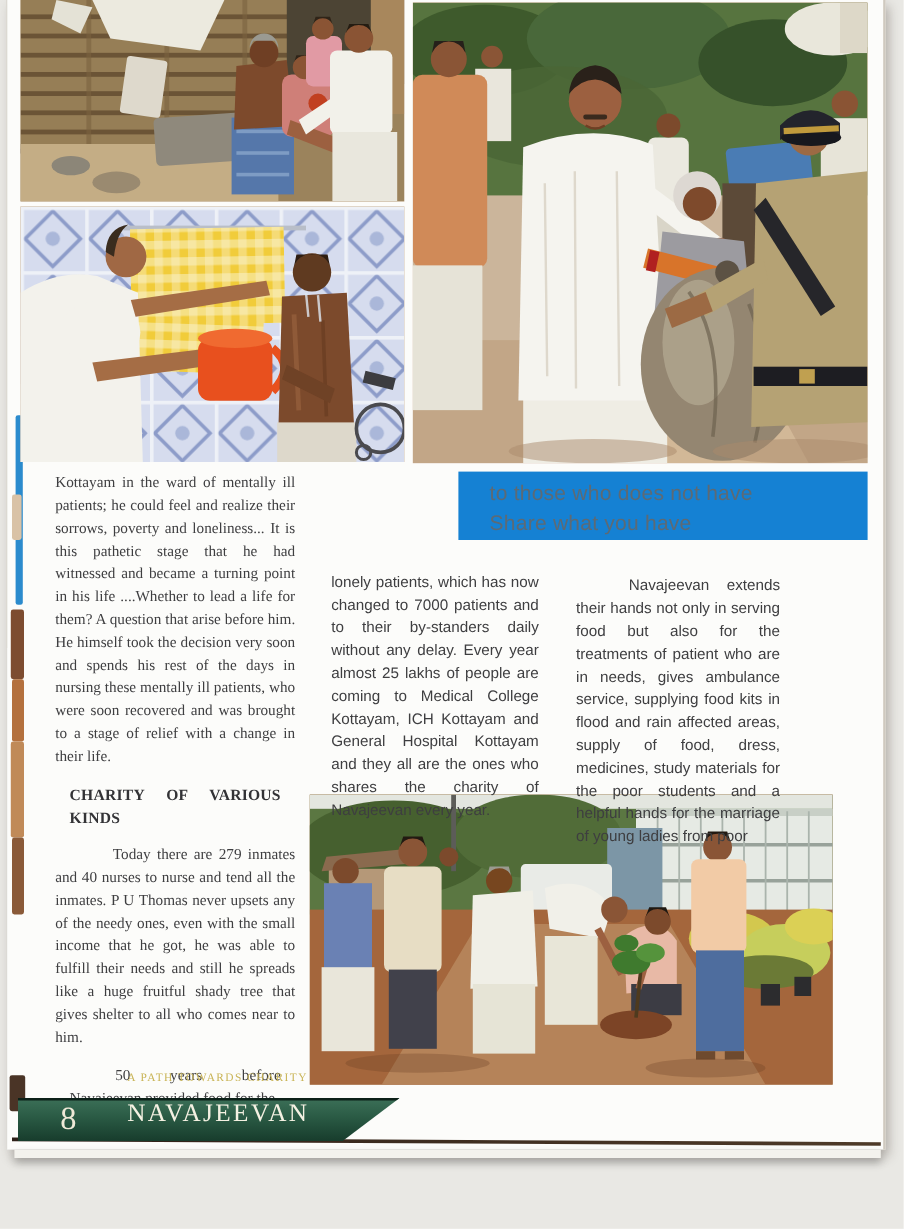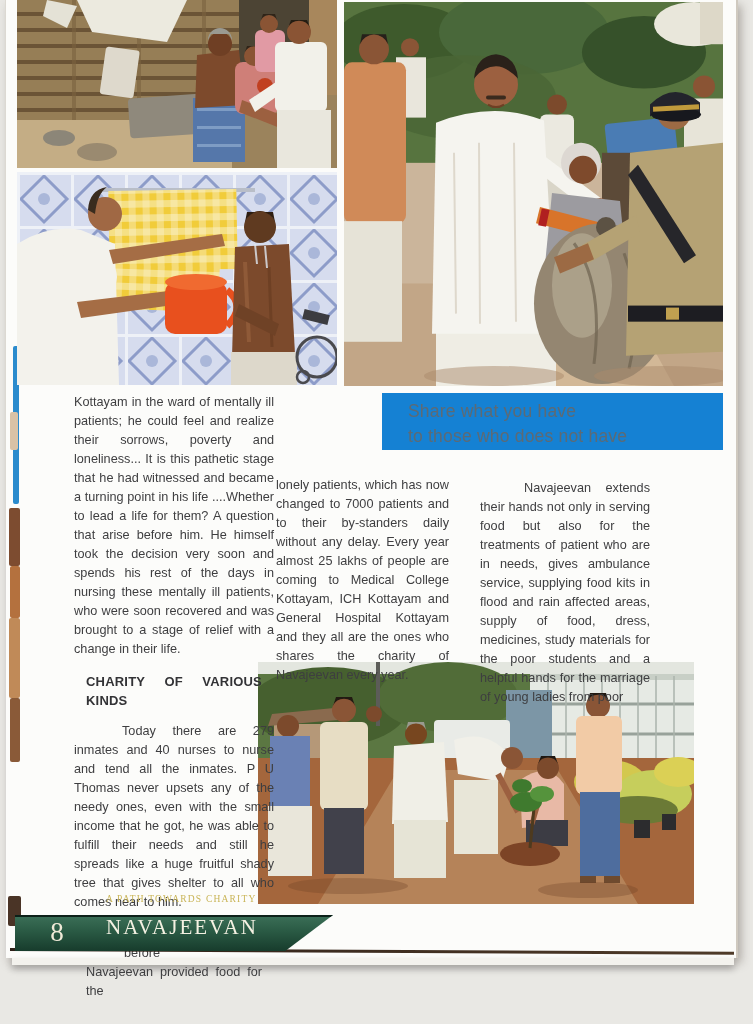--- a/index.html
+++ b/index.html
@@ -41,21 +41,21 @@
 
   .banner{
     position:absolute;left:382px;top:393px;width:341px;height:57px;
     background:var(--banner-blue,#1581d3);
     color:var(--banner-text,#5d6a74);
     font-size:17.5px;line-height:25px;letter-spacing:.2px;
     padding:6px 0 0 26px;box-sizing:border-box;
   }
 
   .col{position:absolute;color:var(--body-text,#3e3e40);font-size:12.7px;line-height:19px;text-align:justify;}
-  #col1{left:74px;top:393px;width:200px;}
+  #col1{left:46px;top:393px;width:200px;font-family:Liberation Serif, serif;}
   #col2{left:264px;top:464px;width:197px;}
   #col3{left:468px;top:467px;width:194px;}
   .col p{margin:12px;}
   .p-gap{margin:0 0 13px 0 !important;}
   .heading{
     font-weight:bold;font-size:13px;color:#333336;margin:0 0 7px 0;
     text-align:justify;text-align-last:justify;letter-spacing:.2px;
   }
   .indent48{text-indent:48px;}
   .indent44{text-indent:44px;}
@@ -330,22 +330,22 @@
       <path d="M272,186 L276,146" stroke="#4e3a1e" stroke-width="3"></path>
       <ellipse cx="268" cy="140" rx="16" ry="10" fill="#3f7a2e"></ellipse>
       <ellipse cx="284" cy="132" rx="12" ry="8" fill="#55933c"></ellipse>
       <ellipse cx="264" cy="124" rx="10" ry="7" fill="#3f7a2e"></ellipse>
       <ellipse cx="90" cy="224" rx="60" ry="8" fill="#6b3f24" opacity=".3"></ellipse>
       <ellipse cx="330" cy="228" rx="50" ry="8" fill="#6b3f24" opacity=".3"></ellipse>
     </svg>
   </div>
 
   <div class="banner">
+    <div>to those who does not have</div>
     <div>Share what you have</div>
-    <div>to those who does not have</div>
   </div>
 
   <div class="col" id="col1">
     <p class="p-gap">Kottayam in the ward of mentally ill patients; he could feel and realize their sorrows, poverty and loneliness... It is this pathetic stage that he had witnessed and became a turning point in his life ....Whether to lead a life for them? A question that arise before him. He himself took the decision very soon and spends his rest of the days in nursing these mentally ill patients, who were soon recovered and was brought to a stage of relief with a change in their life.</p>
     <p class="heading">CHARITY OF VARIOUS KINDS</p>
     <p class="p-gap indent48">Today there are 279 inmates and 40 nurses to nurse and tend all the inmates. P U Thomas never upsets any of the needy ones, even with the small income that he got, he was able to fulfill their needs and still he spreads like a huge fruitful shady tree that gives shelter to all who comes near to him.</p>
     <p>
       <span class="p3l1">50 years before</span>
       <span class="p3l2">Navajeevan provided food for the</span>
     </p>

